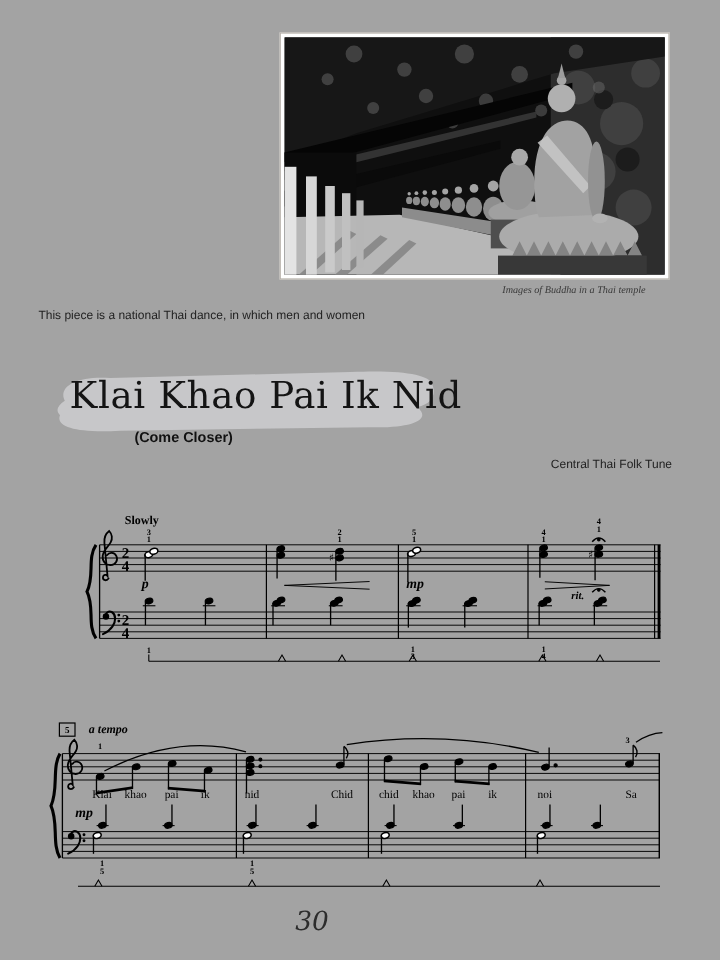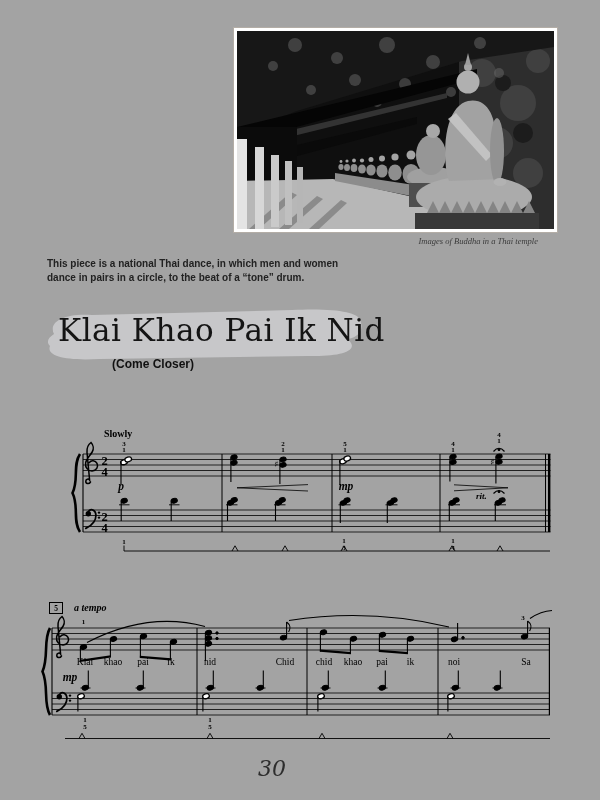--- a/index.html
+++ b/index.html
@@ -6,42 +6,42 @@
   #page{position:relative;width:600px;height:800px;margin:0 auto;background:#a3a3a3;
         font-family:"Liberation Sans",sans-serif;color:#1b1b1b;overflow:hidden;}
   .abs{position:absolute;}
   
   .photo-frame{left:233px;top:27px;width:317px;height:198px;padding:3px;background:#fff;
                border:1px solid #b3ada6;}
   .photo-frame svg{display:block;}
   .caption{left:233px;top:236px;width:325px;text-align:right;padding-right:20px;box-sizing:border-box;
            font:italic 8.5px "Liberation Serif",serif;color:#3a3a3a;}
   
-  .intro{left:47px;top:257px;width:370px;font-size:10px;line-height:13.5px;color:#222;font-weight:bold;}
+  .intro{left:32px;top:257px;width:370px;font-size:10px;line-height:13.5px;color:#222;}
   
   .title-wrap{left:40px;top:306px;width:340px;height:58px;}
   .title-wrap svg{position:absolute;left:0;top:0;}
   .title-text{position:absolute;left:18px;top:6px;font-family:"DejaVu Serif",serif;
               font-size:31px;font-weight:500;color:#141414;letter-spacing:.5px;white-space:nowrap;}
   .subtitle{left:58px;top:357px;width:190px;text-align:center;font-weight:bold;font-size:12px;color:#111;}
   .credits{left:340px;top:381px;width:220px;text-align:right;font-size:10px;line-height:13px;color:#222;}
   
   .sys{overflow:visible;}
   .sys *{vector-effect:none;}
   .f   {font:700 7px   "Liberation Serif",serif;text-anchor:middle;}
   .ts  {font:700 12.5px "Liberation Serif",serif;text-anchor:middle;}
   .dyn {font:italic 700 11.5px "Liberation Serif",serif;text-anchor:middle;}
   .rit {font:italic 700 9px "Liberation Serif",serif;}
   .tmp {font:700 10px  "Liberation Serif",serif;}
   .tmpi{font:italic 700 10px "Liberation Serif",serif;}
   .lyr {font:9.5px "Liberation Serif",serif;text-anchor:middle;}
   .shp {font:8.5px "DejaVu Sans",sans-serif;text-anchor:middle;}
   .mnum{font:700 7.5px "Liberation Serif",serif;text-anchor:middle;}
   .page-number{left:0;top:756px;width:520px;text-align:center;
-               font:italic 22px "DejaVu Serif",serif;color:#2d2d2d;padding-left:12px;}
+               font:italic 22px "DejaVu Serif",serif;color:#2d2d2d;}
 </style>
 </head>
 <body>
 
 <div id="page">
 
   <div class="abs photo-frame">
     <svg width="317" height="198" viewBox="0 0 317 198">
       <rect width="317" height="198" fill="#0f0f0f"></rect>
 
@@ -137,32 +137,32 @@
         <polygon points="228,34 234,34 231,22" fill="#9d9d9d"></polygon>
         <path d="M190,182 L196,170 L202,182 L208,170 L214,182 L220,170 L226,182 L232,170 L238,182 L244,170 L250,182 L256,170 L262,182 L268,170 L274,182 L280,170 L286,182 L292,170 L298,182" fill="#848484"></path>
         <rect x="178" y="182" width="124" height="16" fill="#383838"></rect>
       </g>
     </svg>
   </div>
   <div class="abs caption">Images of Buddha in a Thai temple</div>
 
   <div class="abs intro">
     <div>This piece is a national Thai dance, in which men and women</div>
-    <div>dance in pairs in a circle, to the beat of a “tone” drum.</div>
   </div>
 
   <div class="abs title-wrap">
     <svg width="340" height="58" viewBox="0 0 340 58">
       <path d="M14,28 C8,16 24,7 52,9 L252,4 C294,2 318,6 320,14 C324,22 320,31 308,33 L311,37 C316,45 300,51 268,50 L60,53 C24,55 6,50 10,40 C6,36 8,32 14,28 Z" fill="#c7c7c9"></path>
     </svg>
     <div class="title-text">Klai Khao Pai Ik Nid</div>
   </div>
   <div class="abs subtitle">(Come Closer)</div>
 
   <div class="abs credits">
+    <div>Central Thai Folk Tune</div>
   </div>
 
   <svg class="abs sys" style="left:40px;top:428px;" width="520" height="135" viewBox="0 0 520 135">
     <g stroke="#000" stroke-width="0.8">
       <line x1="43" y1="26" x2="510.5" y2="26"></line>
         <line x1="43" y1="31.5" x2="510.5" y2="31.5"></line>
       <line x1="43" y1="37" x2="510.5" y2="37"></line>
         <line x1="43" y1="42.5" x2="510.5" y2="42.5"></line>
       <line x1="43" y1="48" x2="510.5" y2="48"></line>
       <line x1="43" y1="82" x2="510.5" y2="82"></line>

